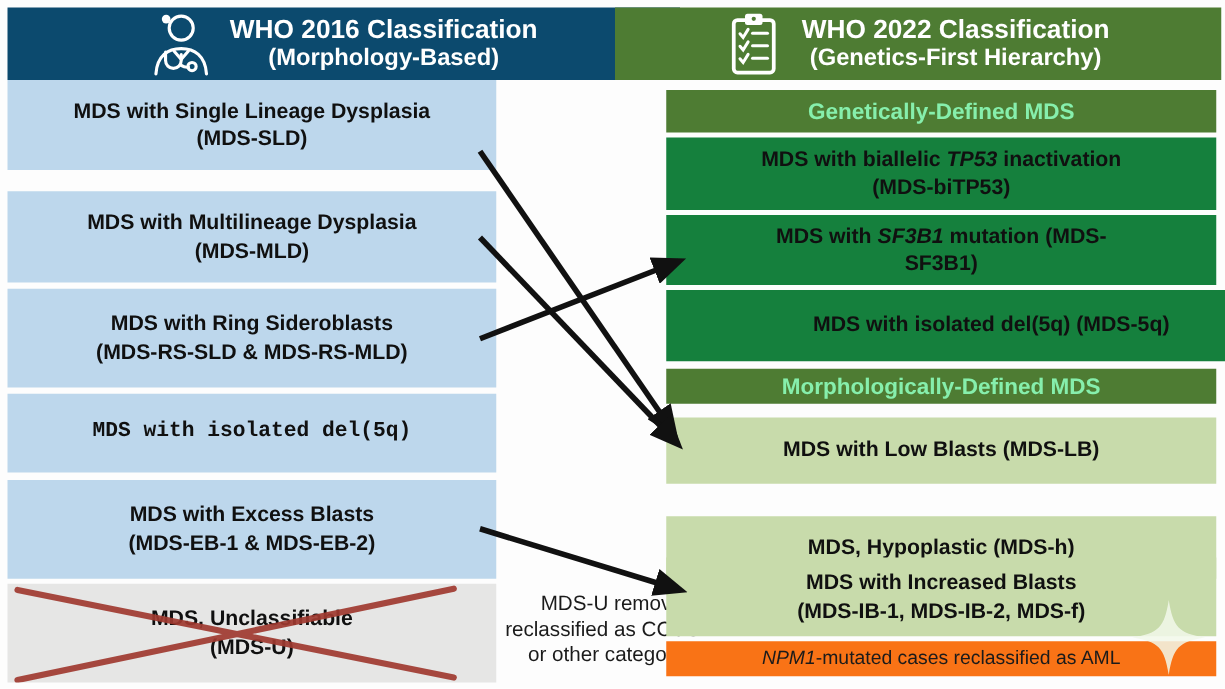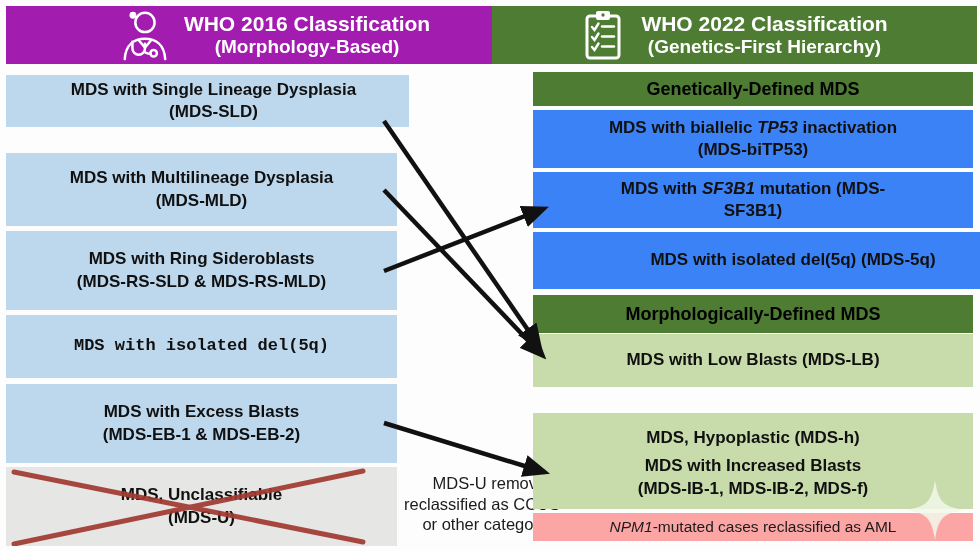--- a/index.html
+++ b/index.html
@@ -9,43 +9,43 @@
     background:#fdfdfd;
     font-family:"Liberation Sans", sans-serif;
     overflow:hidden;
   }
   
   .hdr{
     position:absolute;top:6px;height:58px;
     display:flex;align-items:center;justify-content:center;gap:16px;
     color:#ffffff;font-weight:bold;text-align:center;
   }
-  .hdr-blue{left:6px;width:538px;background:#a21caf;}
+  .hdr-blue{left:6px;width:538px;background:#0c4a6e;}
   .hdr-green{left:492px;width:485px;background:#4e7c33;}
   .hdr-title{font-size:21px;line-height:1.2;}
   .hdr-sub{font-size:19px;line-height:1.2;}
   .hdr-icon{flex:0 0 auto;display:flex;align-items:center;}
   
   .box{
     position:absolute;
     display:flex;flex-direction:column;justify-content:center;align-items:center;
     text-align:center;color:#101010;font-weight:bold;
     font-size:17px;line-height:1.32;
   }
   .lbox{left:6px;width:391px;background:#bdd7ec;}
-  .rbox{left:533px;width:440px;background:#3b82f6;}
+  .rbox{left:533px;width:440px;background:#15803d;}
   .rbox-green{left:533px;width:440px;background:#c8dbab;}
   .subhdr{
     position:absolute;left:533px;width:440px;background:#4e7c33;
     display:flex;align-items:center;justify-content:center;
-    color:#000000;font-weight:bold;font-size:18px;
+    color:#86efac;font-weight:bold;font-size:18px;
   }
   .gray{background:#e6e6e5;}
   .npm1row{
-    position:absolute;left:533px;width:440px;background:#fca5a5;
+    position:absolute;left:533px;width:440px;background:#f97316;
     display:flex;align-items:center;justify-content:center;
     color:#1b1b1b;font-weight:normal;font-size:15.5px;
   }
   .gene{font-style:italic;}
   
   .note{
     position:absolute;left:400px;top:473px;width:160px;
     color:#1b1b1b;font-size:16.5px;line-height:1.25;text-align:right;
     font-weight:normal;
   }
@@ -92,21 +92,21 @@
           <line x1="21" y1="37.5" x2="33" y2="37.5"></line>
         </g>
       </svg>
     </span>
     <span>
       <div class="hdr-title">WHO 2022 Classification</div>
       <div class="hdr-sub">(Genetics-First Hierarchy)</div>
     </span>
   </div>
 
-  <div class="box lbox" style="top:75px;height:52px;padding-left:12px;">
+  <div class="box lbox" style="top:64px;height:72px;">
     <div>MDS with Single Lineage Dysplasia</div>
     <div>(MDS-SLD)</div>
   </div>
   <div class="box lbox" style="top:153px;height:73px;">
     <div>MDS with Multilineage Dysplasia</div>
     <div>(MDS-MLD)</div>
   </div>
   <div class="box lbox" style="top:231px;height:79px;align-items:center;">
     <div>MDS with Ring Sideroblasts</div>
     <div>(MDS-RS-SLD &amp; MDS-RS-MLD)</div>
@@ -147,21 +147,21 @@
 
   <div class="box rbox" style="top:172px;height:56px;">
     <div><span>MDS with </span><span class="gene">SF3B1</span><span> mutation (MDS-</span></div>
     <div>SF3B1)</div>
   </div>
 
   <div class="box rbox" style="top:232px;height:57px;padding-left:40px;">
     <div>MDS with isolated del(5q) (MDS-5q)</div>
   </div>
 
-  <div class="subhdr" style="top:295px;height:38px;">
+  <div class="subhdr" style="top:295px;height:28px;">
     <span>Morphologically-Defined MDS</span>
   </div>
 
   <div class="box rbox-green" style="top:334px;height:53px;">
     <div>MDS with Low Blasts (MDS-LB)</div>
   </div>
 
   <div class="box rbox-green" style="top:413px;height:50px;">
     <div>MDS, Hypoplastic (MDS-h)</div>
   </div>

